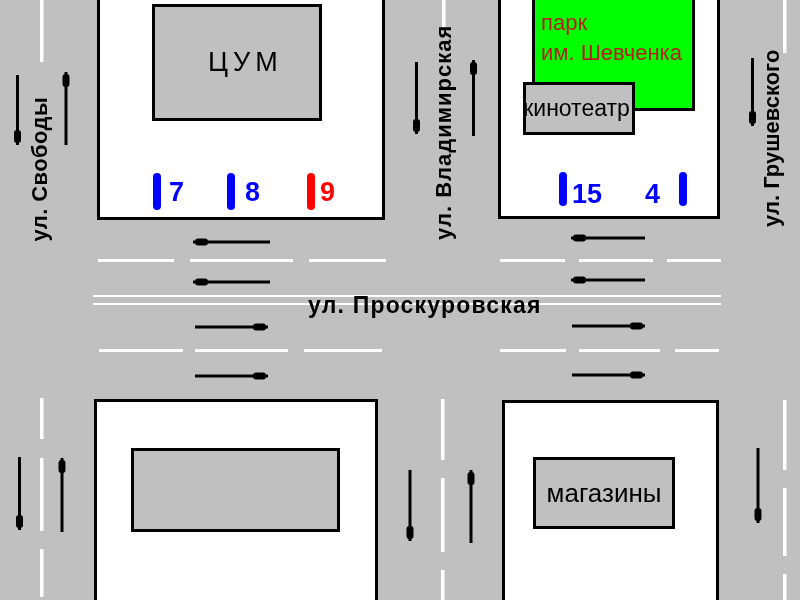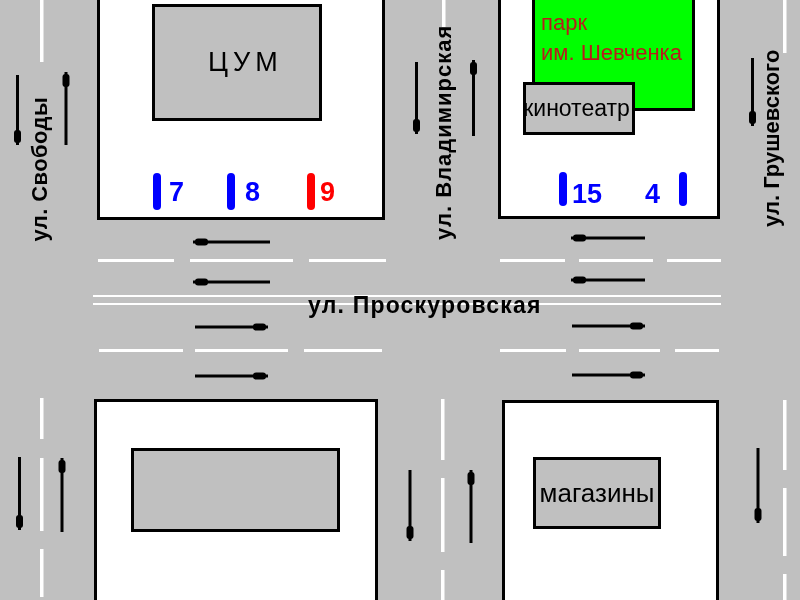--- a/index.html
+++ b/index.html
@@ -208,13 +208,13 @@
 <div class="num" style="left:645px;top:181px;color:#0000ff">4</div>
 
 <div class="bar" style="left:679px;top:172px;height:34px;background:#0000ff"></div>
 
 <div class="blk" style="left:94px;top:399px;width:284px;height:207px"></div>
 
 <div class="bld" style="left:131px;top:448px;width:209px;height:84px"></div>
 
 <div class="blk" style="left:502px;top:400px;width:217px;height:206px"></div>
 
-<div class="bld" style="left:533px;top:457px;width:128px;height:72px;font-size:26px">магазины</div>
+<div class="bld" style="left:533px;top:457px;width:142px;height:72px;font-size:26px">магазины</div>
 
 </body></html>

